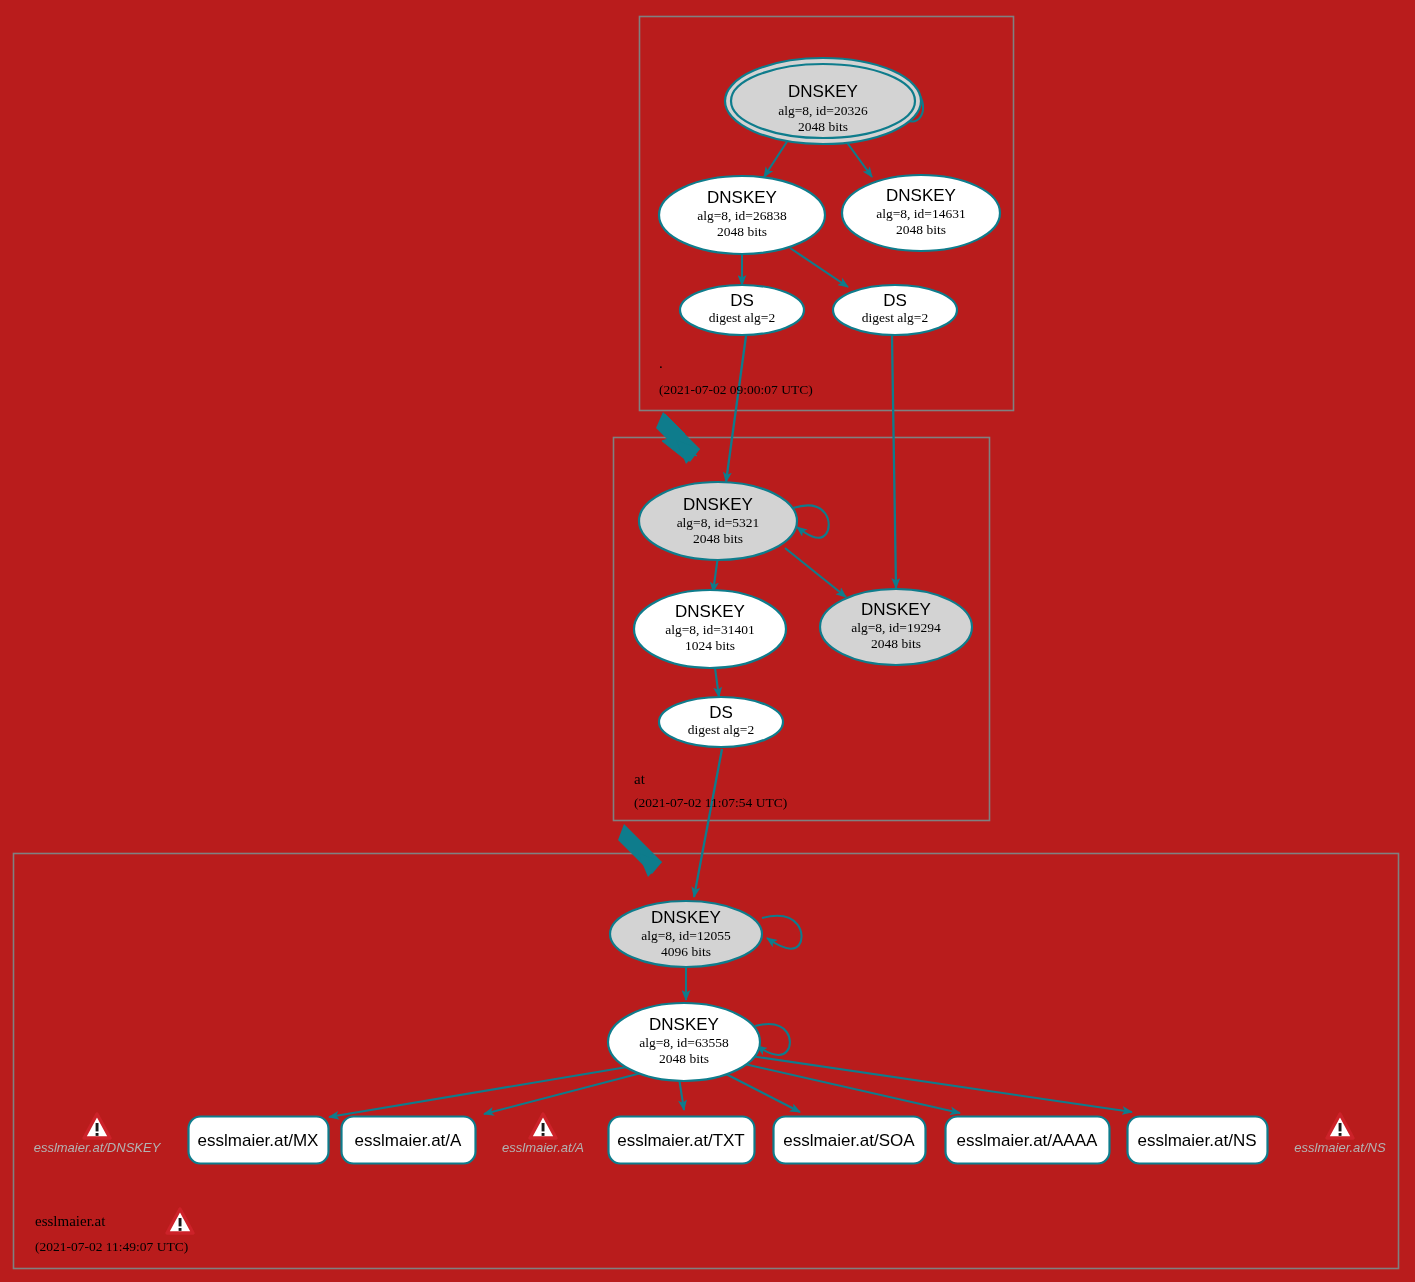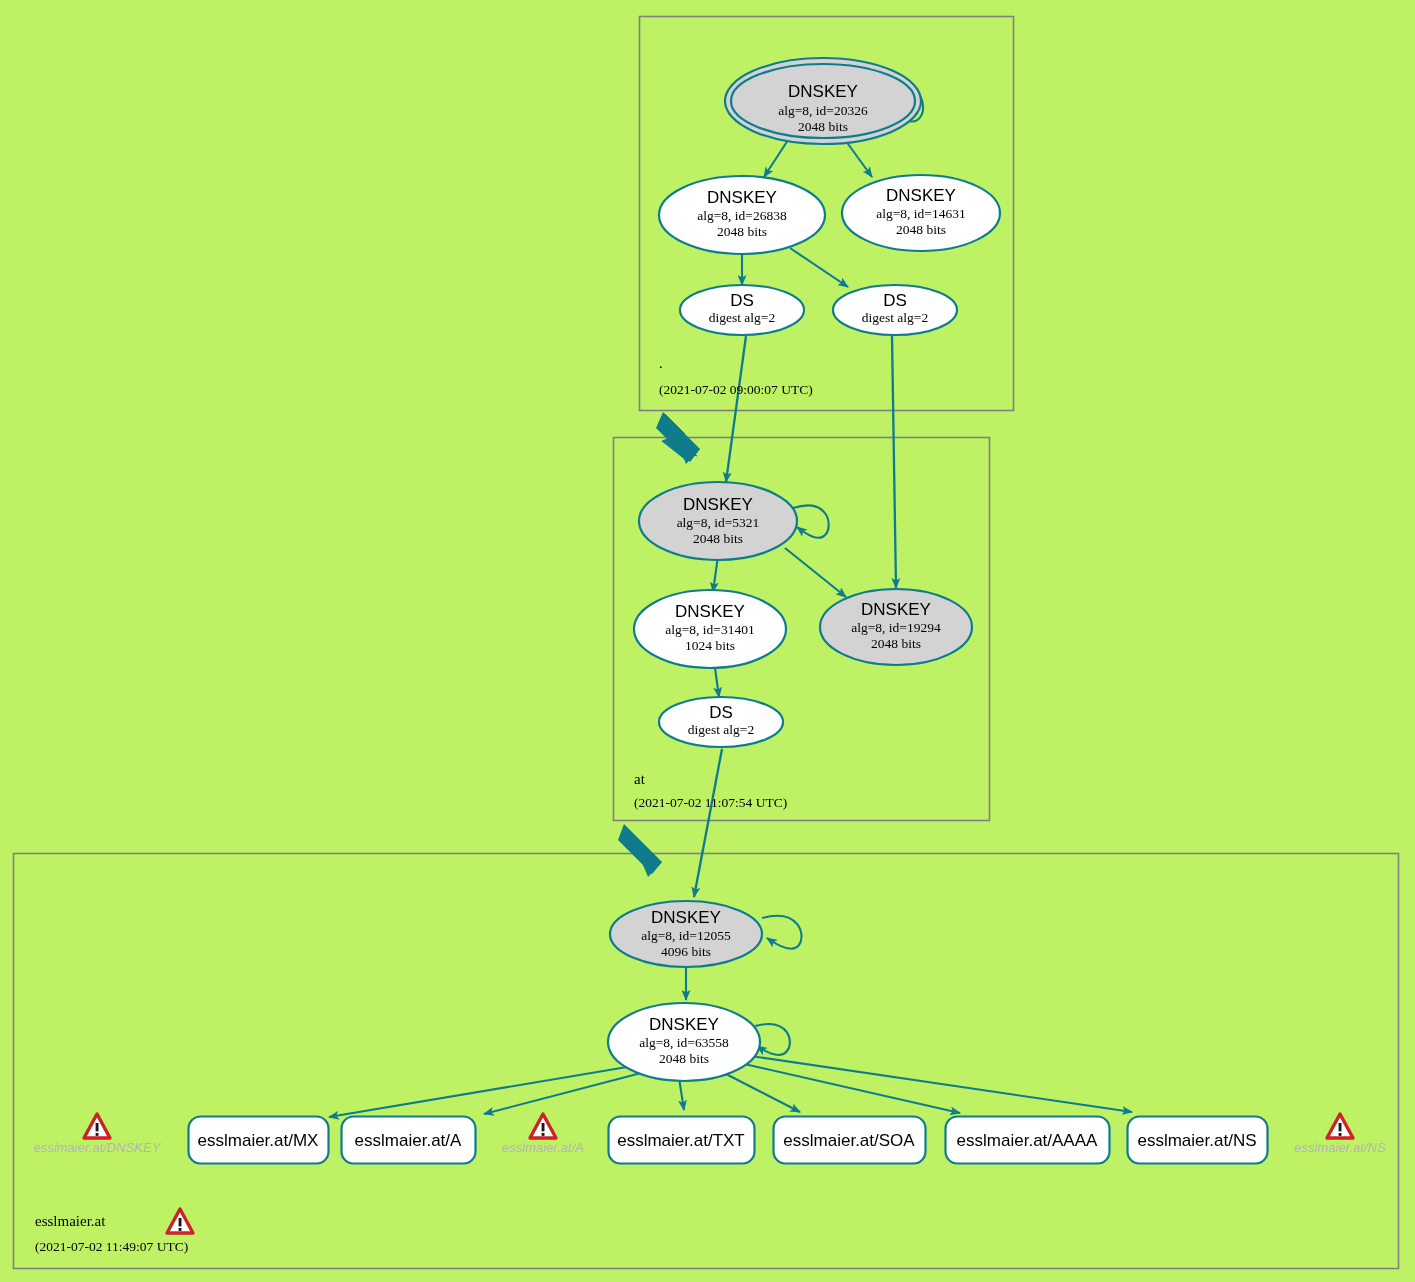--- a/index.html
+++ b/index.html
@@ -7,21 +7,21 @@
     padding: 0;
     background: #ffffff;
   }
   body {
     font-family: "Liberation Sans", sans-serif;
   }
   #canvas {
     position: relative;
     width: 1415px;
     height: 1282px;
-    background: #bef264;
+    background: #b91c1c;
     overflow: hidden;
   }
   svg.layer {
     position: absolute;
     top: 0; left: 0;
     width: 1415px;
     height: 1282px;
   }
   .node-title {
     font-family: "Liberation Sans", sans-serif;

